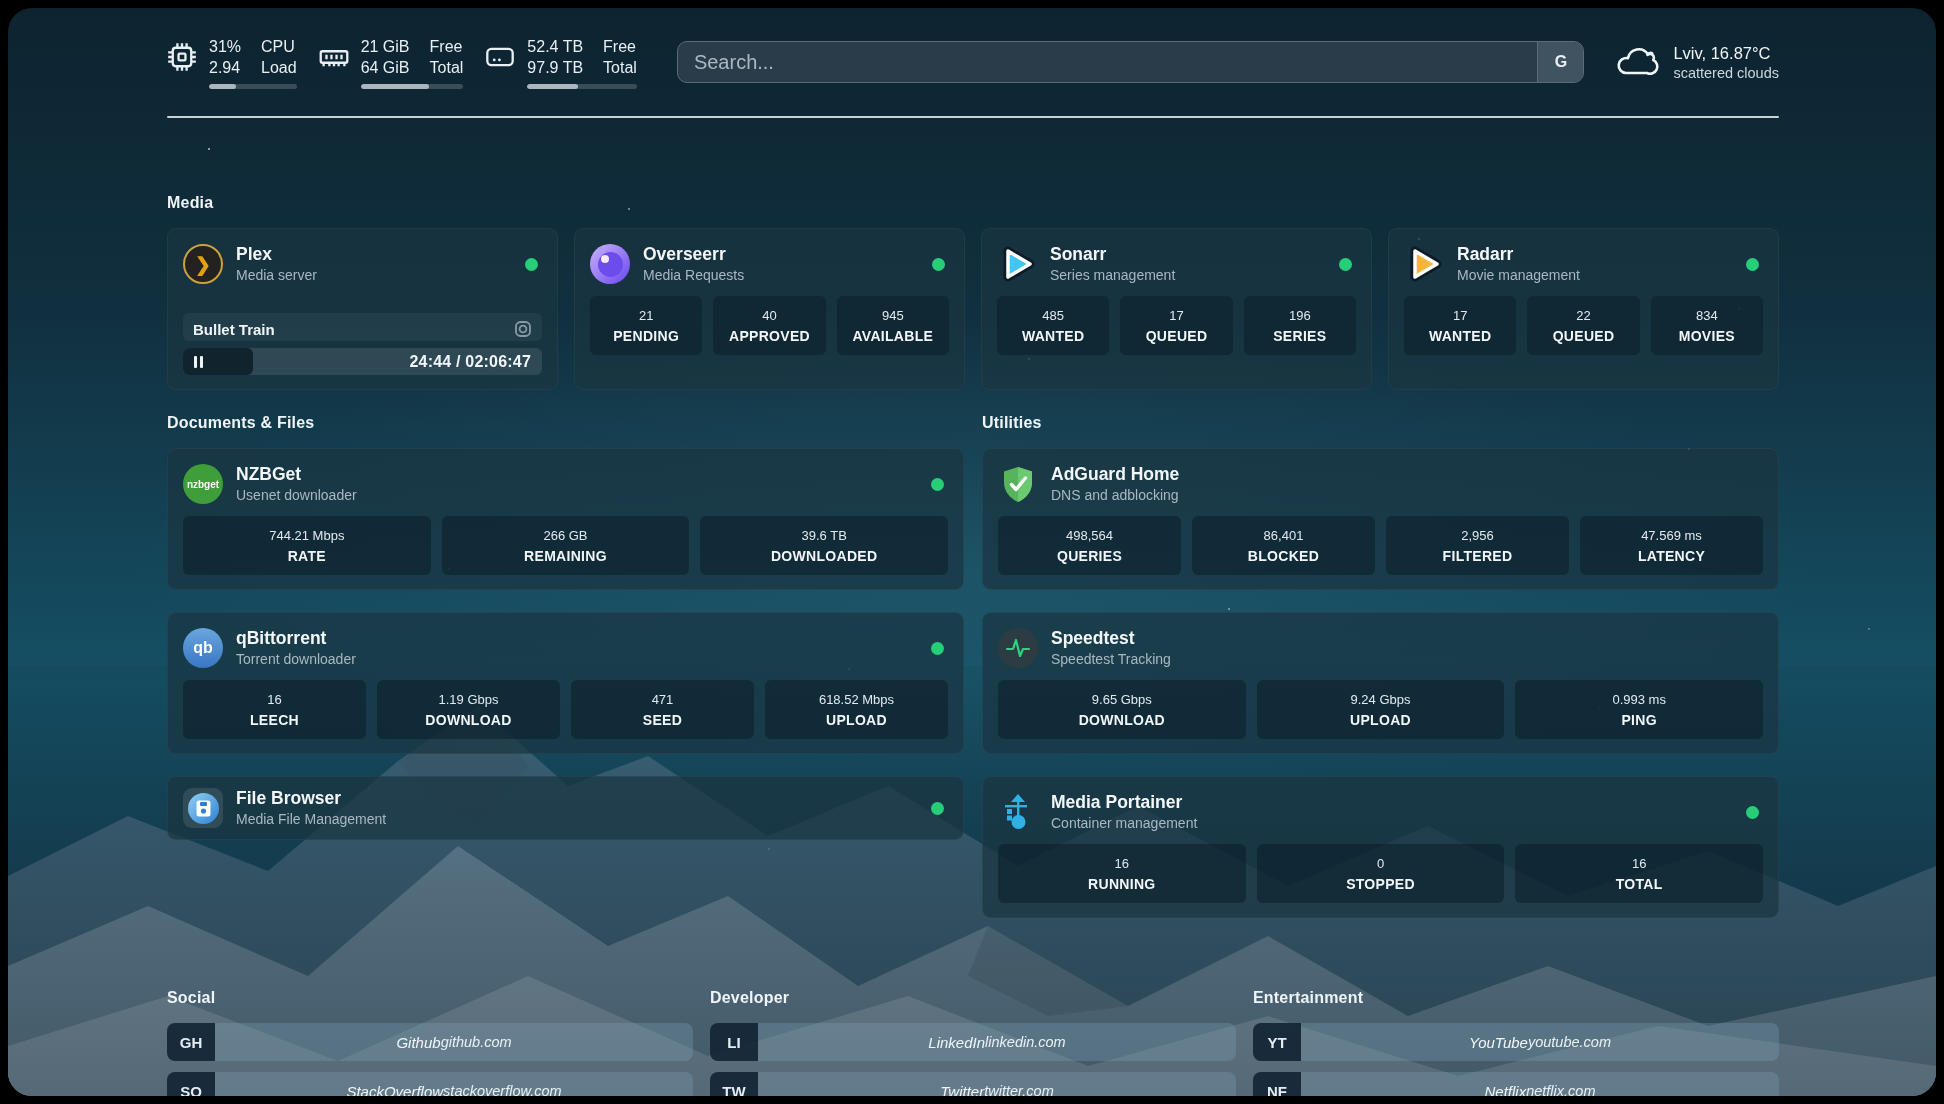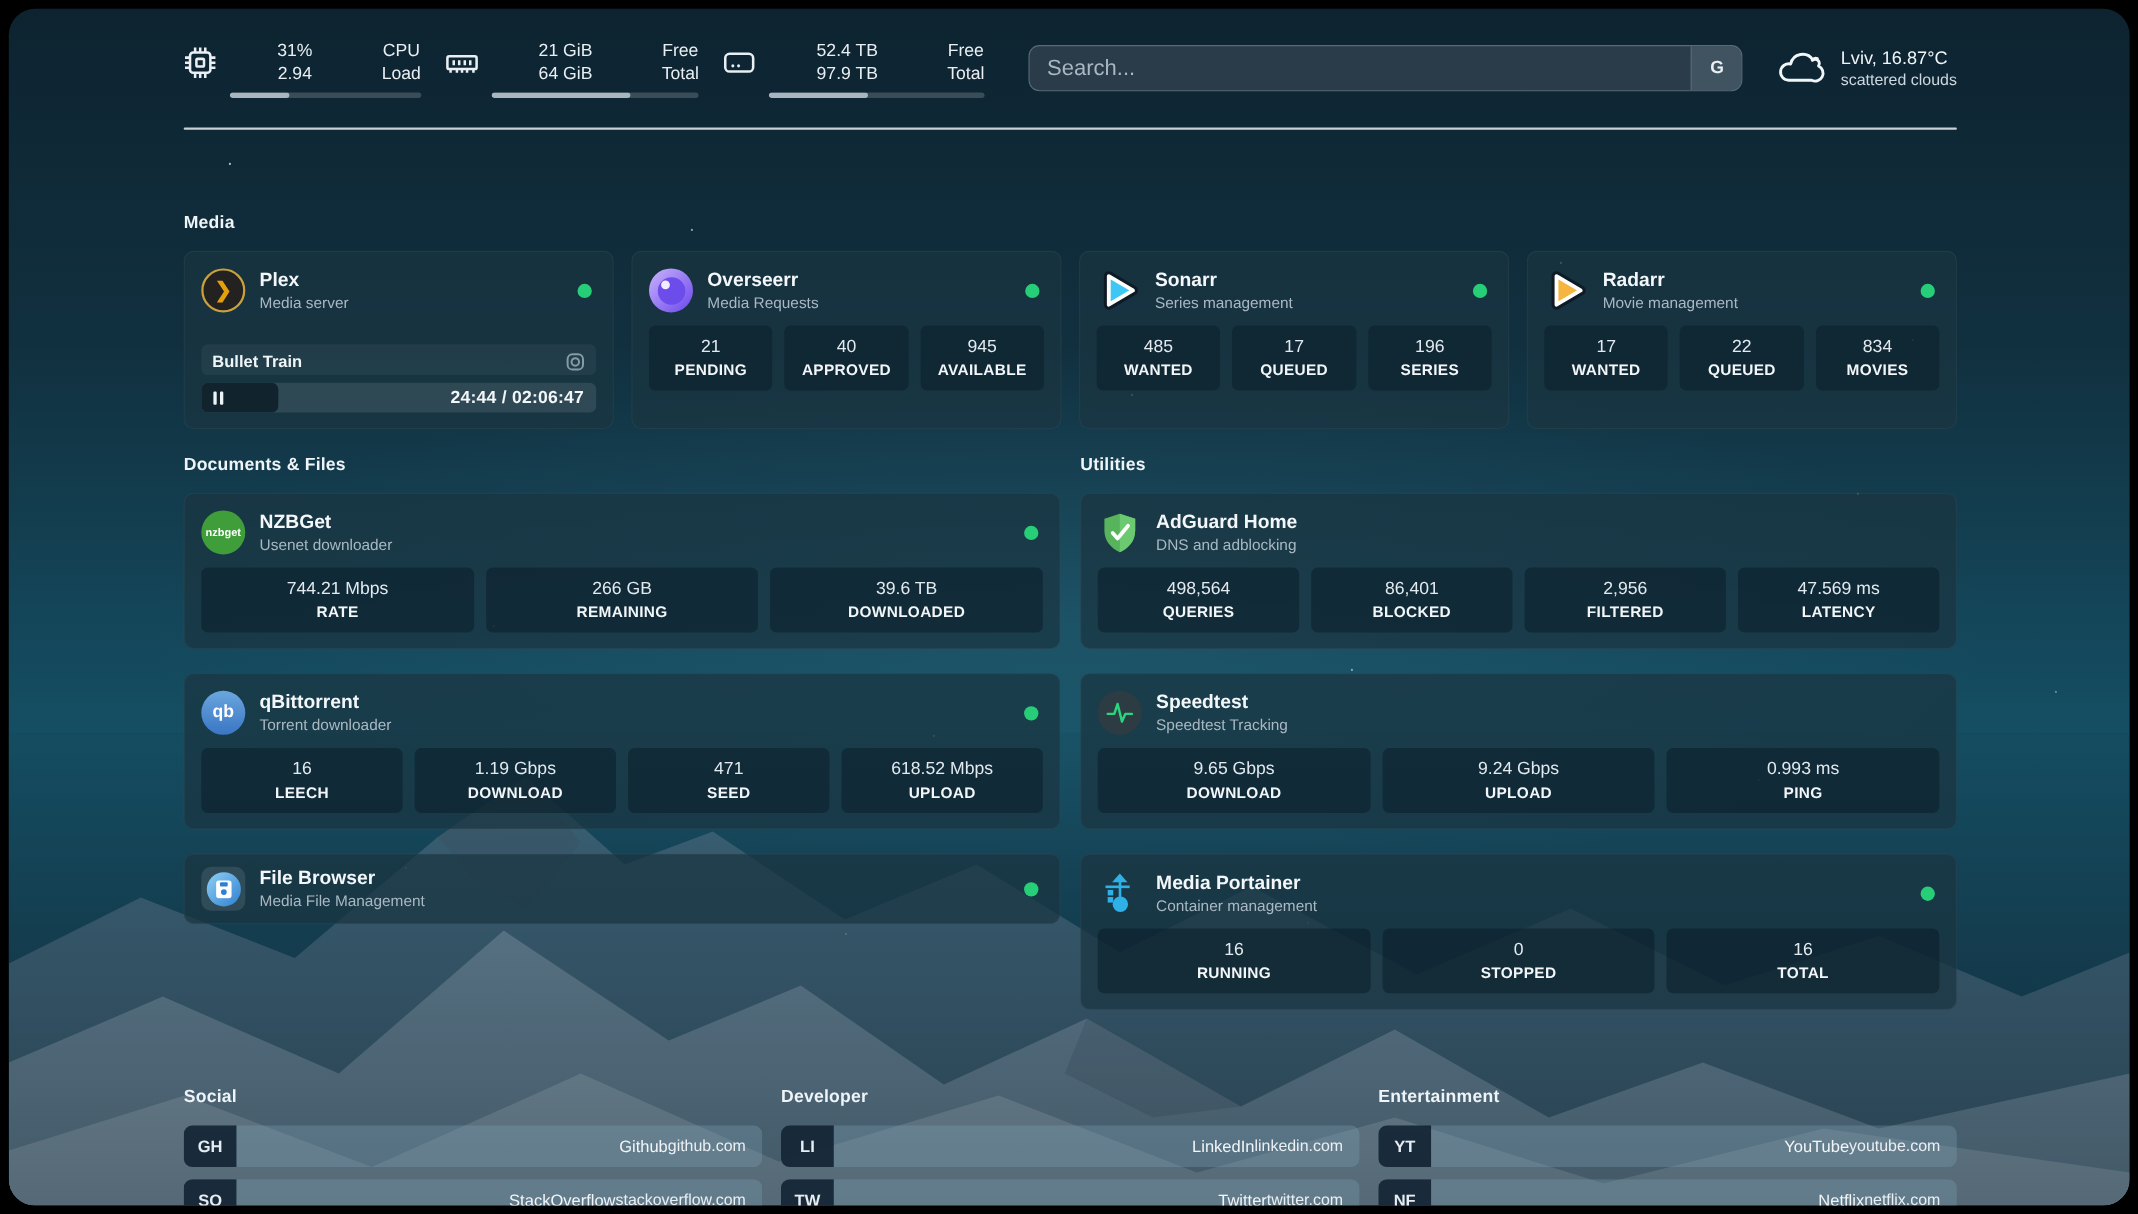--- a/index.html
+++ b/index.html
@@ -20,21 +20,21 @@
     background:linear-gradient(180deg, rgba(17,56,72,0.15), rgba(10,30,42,0.45)); }
 
   .container { position:absolute; inset:0; padding:0 157px 0 159px; }
 
   
   .topbar { display:flex; align-items:center; margin-top:26px; height:56px; }
   .sysstat { display:flex; align-items:flex-start; gap:12px; margin-right:22px; }
   .sysstat .sicon { width:30px; height:30px; margin-top:6px; flex:none; }
   .sysstat .scol { display:flex; flex-direction:column; }
   .srow { display:flex; gap:20px; }
-  .scol-vals, .scol-labs { display:flex; flex-direction:column; align-items:center; color:#e9eff3; font-size:16px; line-height:21px; font-weight:500;margin-left:43px; }
+  .scol-vals, .scol-labs { display:flex; flex-direction:column; align-items:flex-start; color:#e9eff3; font-size:16px; line-height:21px; font-weight:500; }
   .sbar { height:5px; border-radius:3px; background:rgba(255,255,255,0.18); margin-top:6px; overflow:hidden; }
   .sbar > i { display:block; height:100%; background:#a9b6c0; border-radius:3px; }
 
   .search { flex:1; display:flex; align-items:center; margin:0 30px 0 18px; height:42px;
     background:rgba(45,62,76,0.92); border:1px solid #5a6a77; border-radius:10px; overflow:hidden; }
   .search input { flex:1; background:transparent; border:none; outline:none; color:#dfe7ec;
     font-size:20px; padding:0 16px; font-family:"Liberation Sans", sans-serif; }
   .search input::placeholder { color:#aab8c2; }
   .search .engine { width:46px; align-self:stretch; display:flex; align-items:center; justify-content:center;
     background:rgba(90,110,125,0.45); border-left:1px solid #5a6a77; color:#e9eff3; font-size:16px; font-weight:600; cursor:pointer; }
@@ -60,41 +60,41 @@
   .card { background:rgba(27,53,65,0.72); border:1px solid rgba(255,255,255,0.045); border-radius:9px; padding:14px 15px; cursor:pointer; }
   .card-head { display:flex; align-items:center; gap:13px; }
   .app-icon { width:40px; height:40px; flex:none; display:flex; align-items:center; justify-content:center; }
   .app-text { flex:1; min-width:0; }
   .app-name { color:#f3f7f9; font-size:17.5px; font-weight:600; line-height:23px; }
   .app-desc { color:#a9b8c2; font-size:14px; line-height:19px; }
   .dot { width:13px; height:13px; border-radius:50%; background:#27ce78; flex:none; margin-right:4px; }
 
   .tiles { display:flex; gap:11px; margin-top:11px; }
   .tile { flex:1; background:rgba(11,30,41,0.55); border-radius:6px; padding:8px 6px 9px; text-align:center; }
-  .tile-v { color:#e2eaef; font-size:16px; line-height:23px; }
+  .tile-v { color:#e2eaef; font-size:13px; line-height:23px; }
   .tile-l { color:#f2f6f8; font-size:14px; font-weight:700; line-height:19px; letter-spacing:0.3px; }
 
   
   .np-row { display:flex; align-items:flex-end; justify-content:space-between; margin-top:28px;
     background:rgba(255,255,255,0.05); border-radius:6px; padding:3px 10px; height:28px; }
   .np-title { color:#f0f5f8; font-size:15px; font-weight:600; }
   .np-icon { width:18px; height:18px; opacity:0.8; }
   .player { position:relative; margin-top:7px; height:27px; background:rgba(255,255,255,0.10); border-radius:6px; overflow:hidden;padding-left:40px; }
   .player .fill { position:absolute; left:0; top:0; bottom:0; background:rgba(9,24,34,0.78); border-radius:6px; display:flex; align-items:center; padding-left:11px; gap:3px; }
   .player .fill span { display:block; width:3px; height:12px; background:#eef3f6; border-radius:1px; }
   .player .ptime { position:absolute; right:11px; top:0; bottom:0; display:flex; align-items:center;
     color:#f2f6f8; font-size:16px; font-weight:700; letter-spacing:0.2px; }
 
   
   .bm-grid { display:grid; grid-template-columns:1fr 1fr 1fr; gap:0 17px; align-items:start; }
   .bm-row { display:flex; height:38px; border-radius:8px; overflow:hidden; margin-bottom:11px; cursor:pointer; }
   .bm-row:last-child { margin-bottom:0; }
   .bm-badge { width:48px; flex:none; background:rgba(21,39,55,0.94); color:#e6edf2; font-size:15px; font-weight:600;
     display:flex; align-items:center; justify-content:center; }
-  .bm-body { flex:1; background:rgba(130,165,185,0.30); display:flex; align-items:center; justify-content:flex-end; padding:0 15px; }
+  .bm-body { flex:1; background:rgba(130,165,185,0.30); display:flex; align-items:center; justify-content:center; padding:0 15px;font-style:italic; }
   .bm-name { color:#f2f6f8; font-size:15px; font-weight:500; }
   .bm-url { color:#eaf0f4; font-size:14.5px; }
 
   
   .ic-plex { width:40px; height:40px; border-radius:50%; background:#232220; border:2px solid #caa23c;
     display:flex; align-items:center; justify-content:center; color:#e5a00d; font-size:19px; font-weight:800; }
   .ic-overseerr { position:relative; width:40px; height:40px; border-radius:50%;
     background:linear-gradient(135deg,#c9b4f9 0%,#9b7df5 50%,#6847ea 100%); }
   .ic-overseerr .inner { position:absolute; left:8px; top:8px; width:25px; height:25px; border-radius:50%; background:#6d4cec; }
   .ic-overseerr .spark { position:absolute; left:11px; top:11px; width:8px; height:8px; border-radius:50%; background:#f2ecff; }

